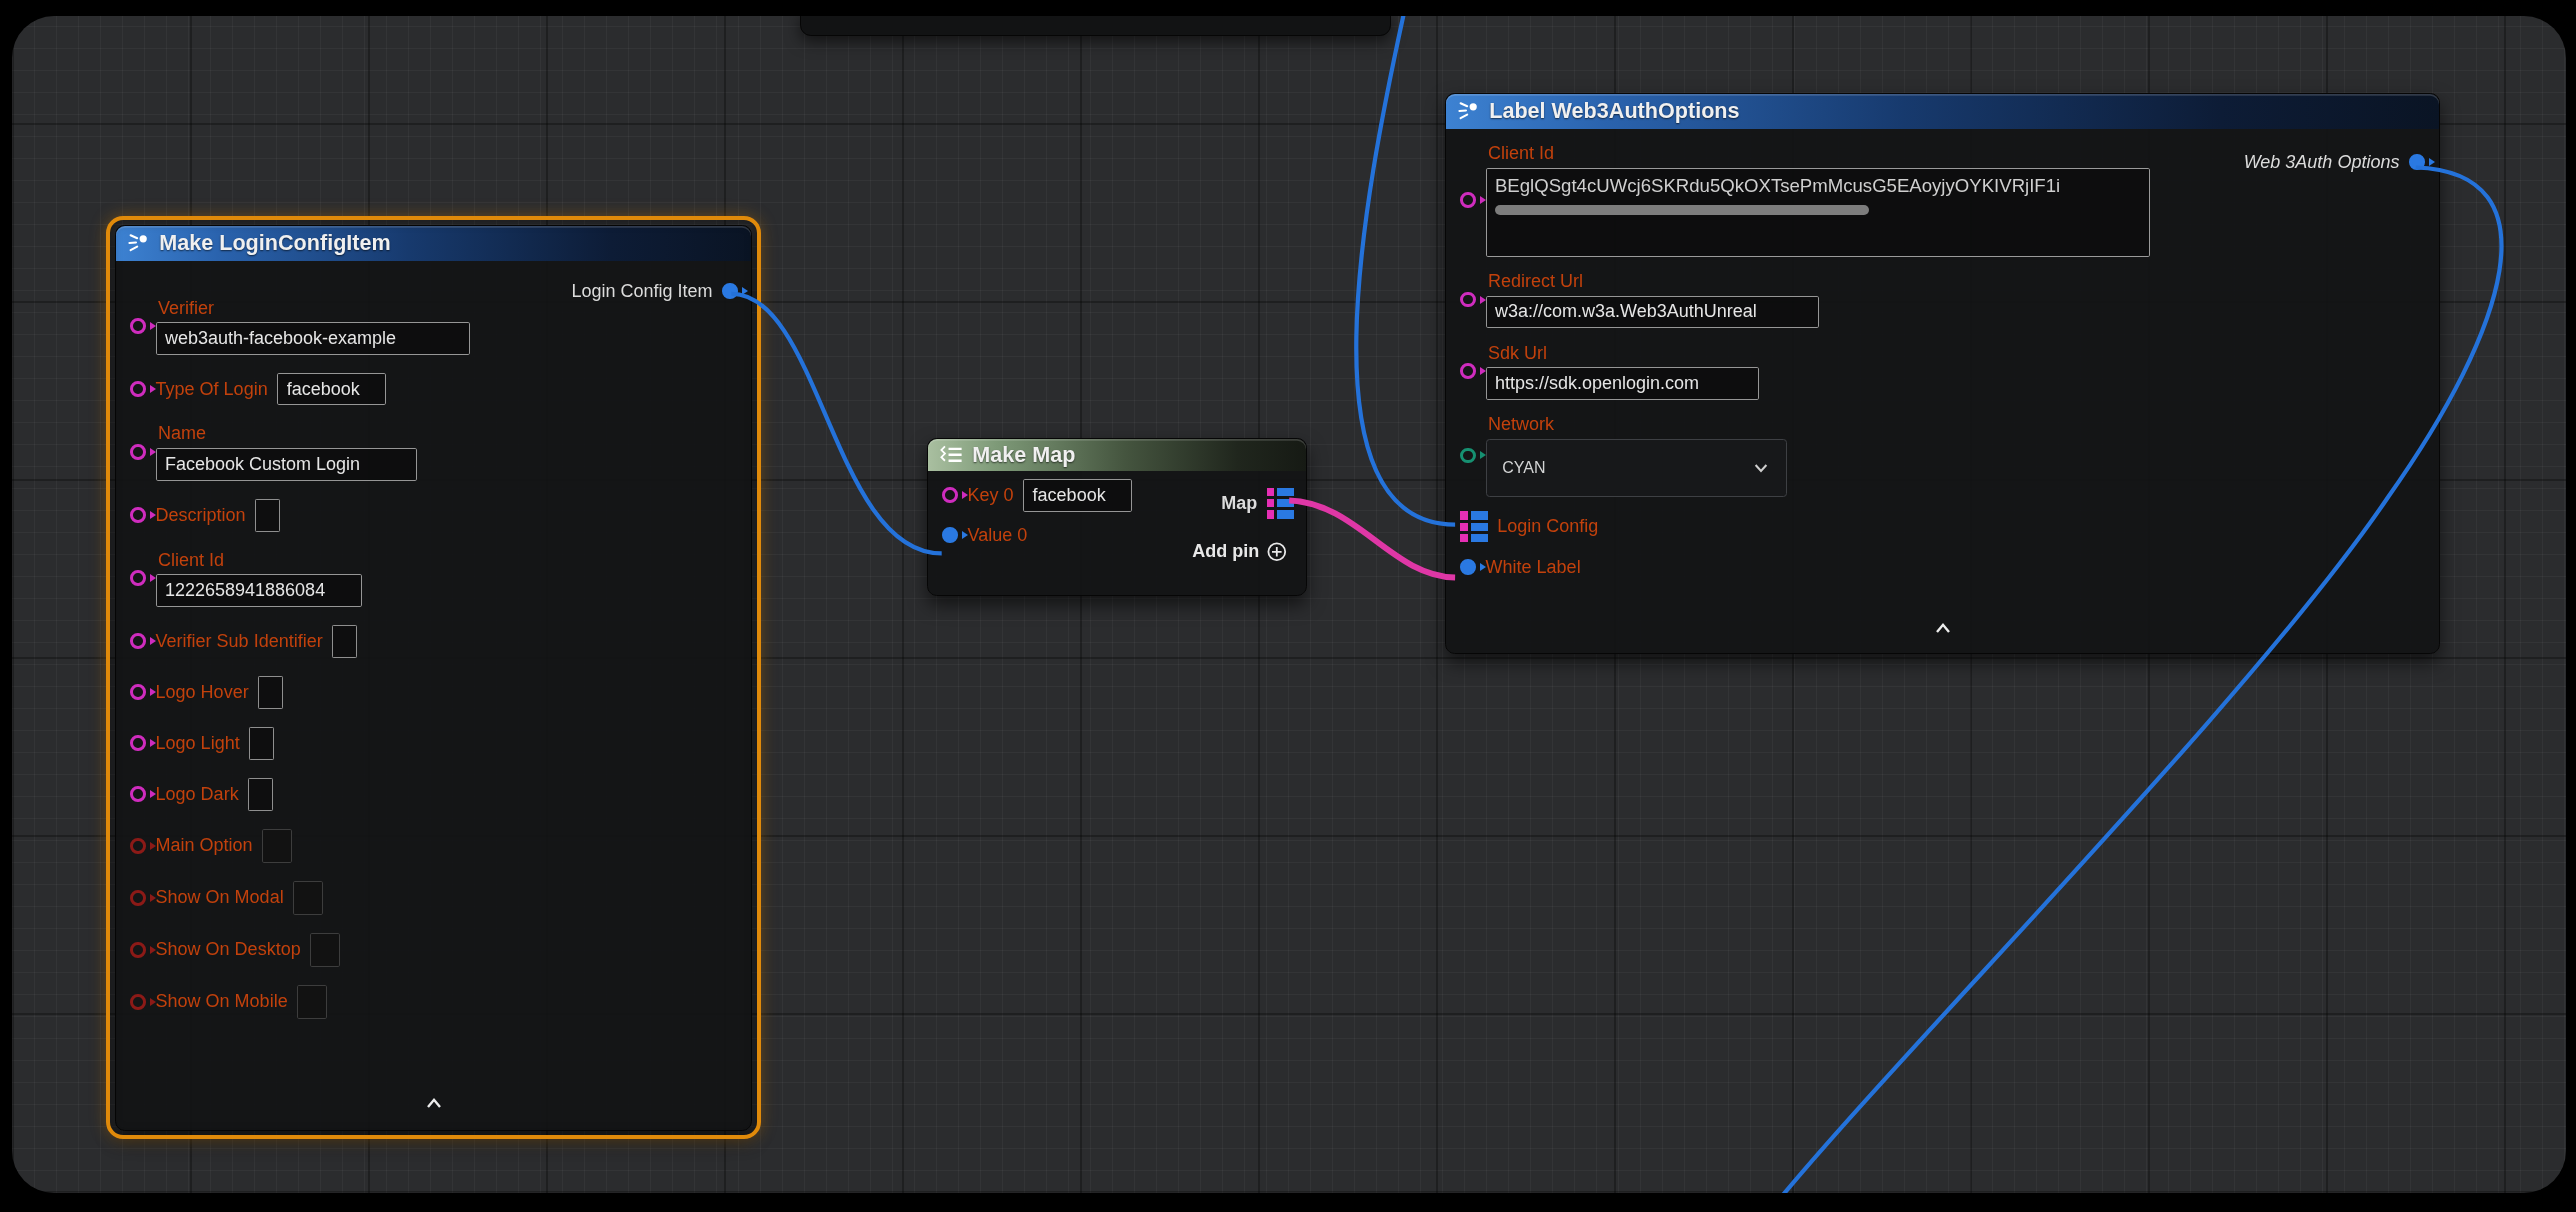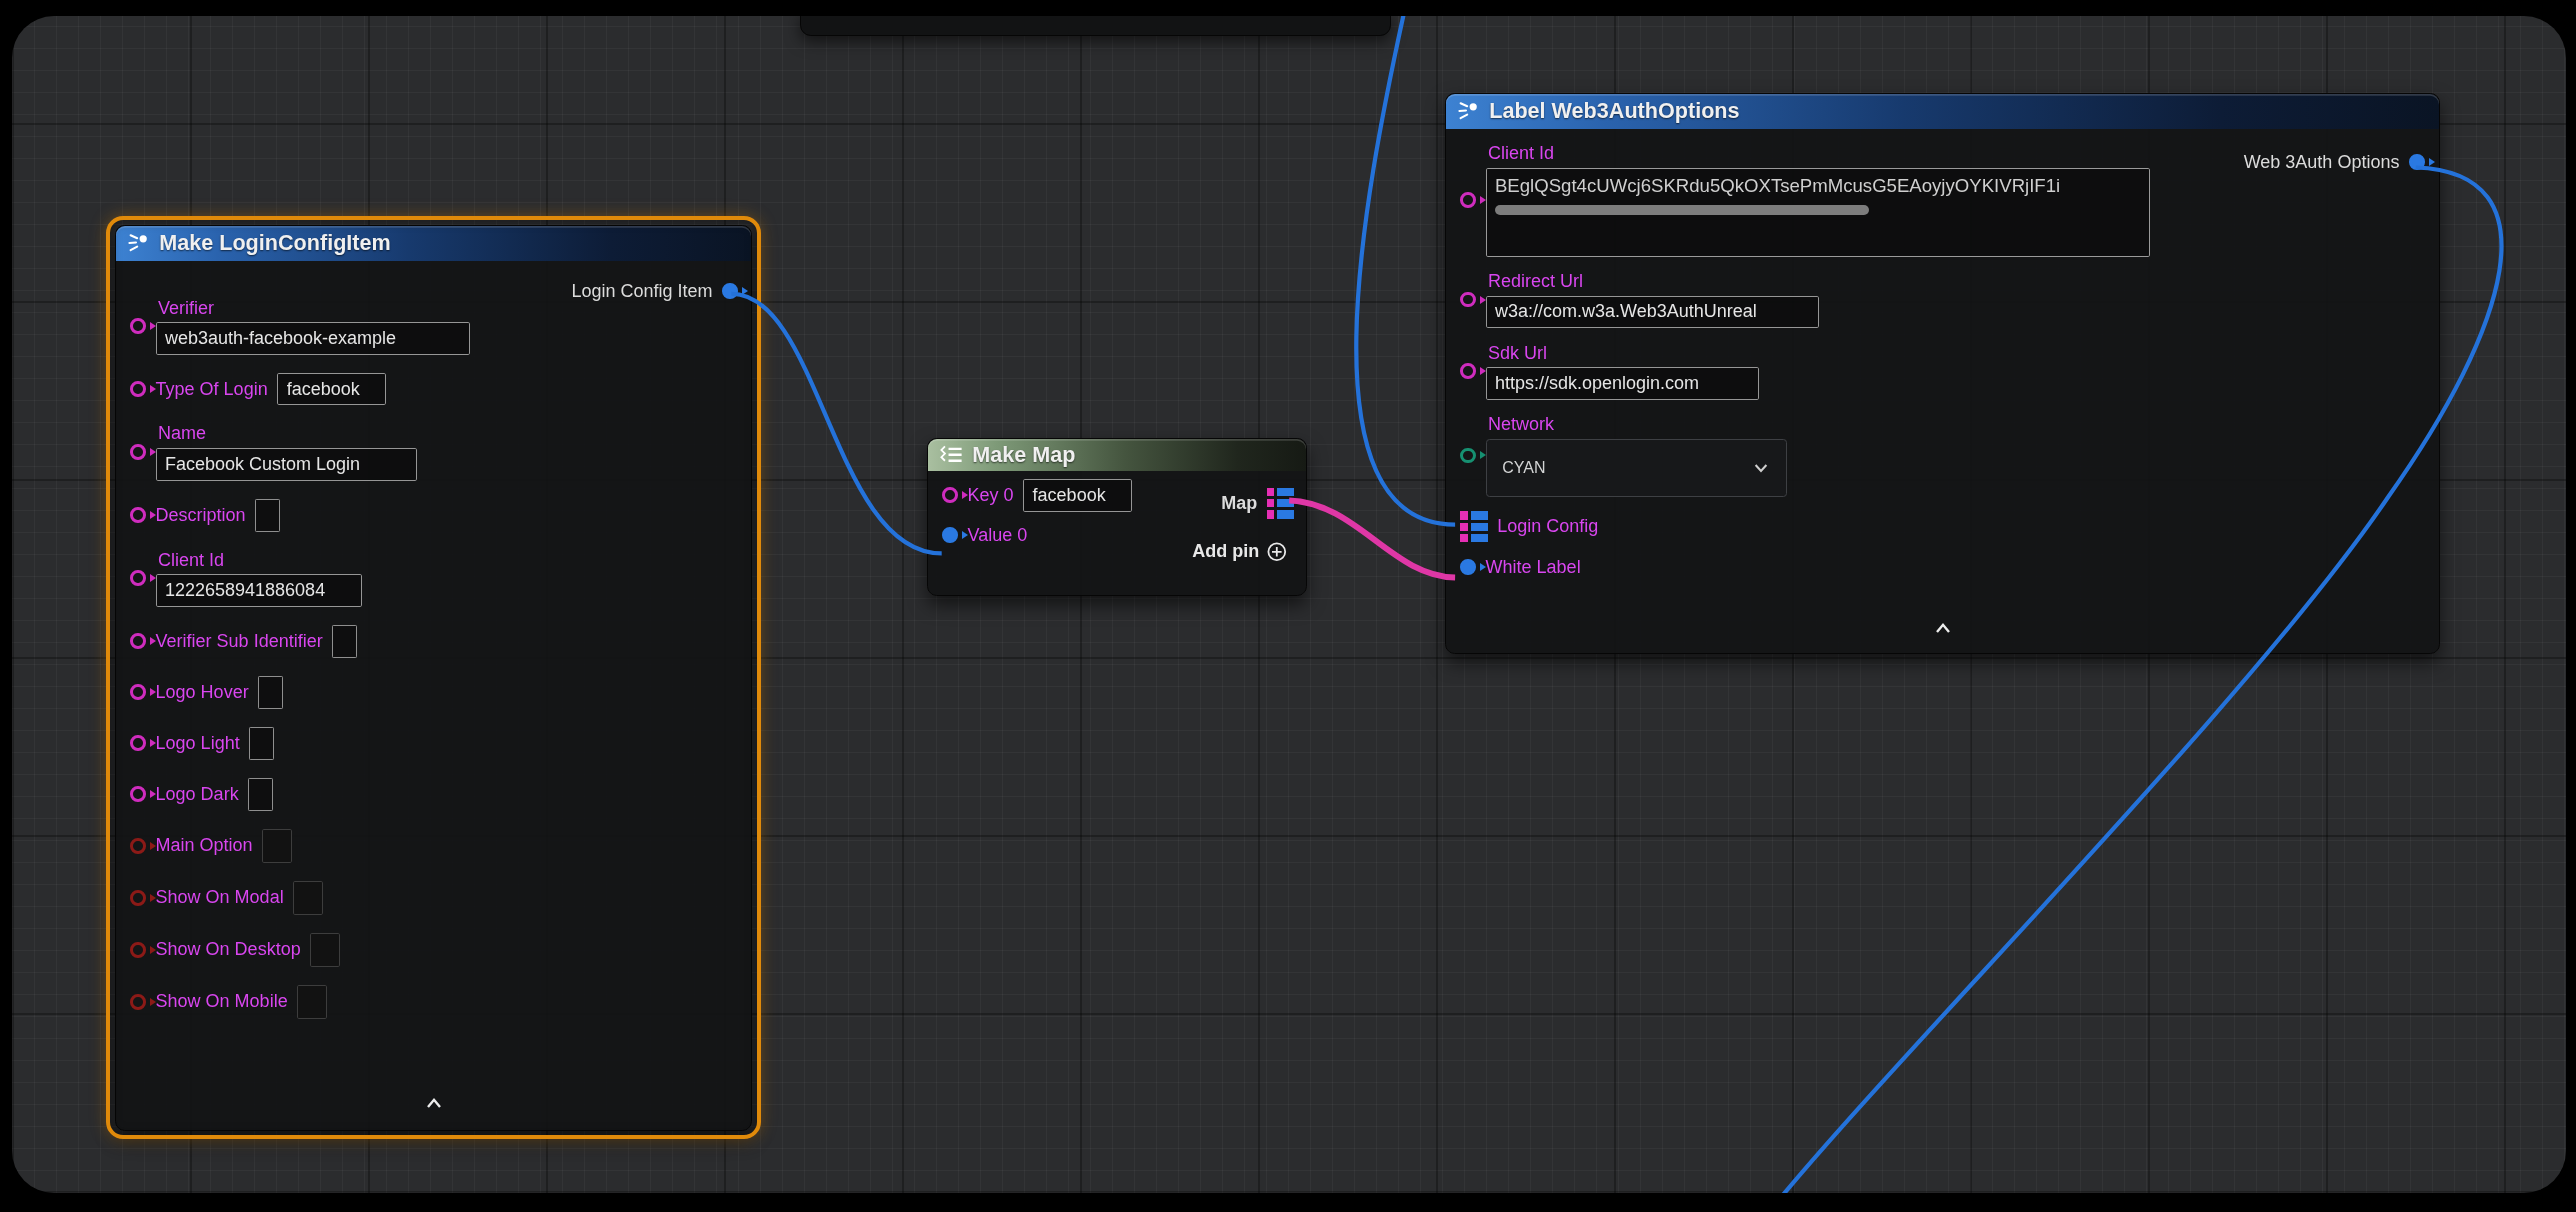--- a/index.html
+++ b/index.html
@@ -36,21 +36,21 @@
   .pin.str{--c:#cf2cbe;}
   .pin.bool{--c:#8c1a17;}
   .pin.enum{--c:#169071;}
   .pin.obj{--c:#2a79e2;}
   .mappin{display:flex;flex-direction:column;gap:3px;flex:0 0 auto;}
   .mappin .mrow{display:flex;gap:3px;}
   .mappin .k{width:7.2px;height:8.4px;background:#e62fb4;}
   .mappin .v{width:17px;height:8.4px;background:#2a79e2;}
   
   .row{display:flex;align-items:center;gap:9.6px;padding:0 14.4px;}
-  .plabel{color:#d946ef;font-size:18px;white-space:nowrap;}
+  .plabel{color:#c2410c;font-size:18px;white-space:nowrap;}
   .stack{display:flex;flex-direction:column;gap:3.6px;}
   .stack .plabel{margin-left:2.4px;}
   .field{background:rgba(5,5,5,0.45);border:1.2px solid #969696;border-radius:1.8px;color:#e6e6e6;
          font-size:18px;padding:4.8px 8.4px;white-space:nowrap;overflow:hidden;}
   .emptyfield{width:23px;height:31px;background:rgba(5,5,5,0.4);border:1.2px solid #8f8f8f;border-radius:1.2px;}
   .checkbox{width:28px;height:32px;background:#121212;border:1.2px solid #3d3d3d;border-radius:1.8px;}
   .outrow{position:absolute;display:flex;align-items:center;gap:9.6px;}
   .outlabel{color:#dcdcdc;font-size:18px;white-space:nowrap;}
   .collapse{position:absolute;left:50%;transform:translateX(-50%);width:26.5px;height:18px;cursor:pointer;}
   
@@ -239,21 +239,21 @@
 
     <div class="node" style="left:1433px;top:77px;width:993px;height:559px;">
       <div class="header blue">
         <svg width="24" height="24" viewBox="0 0 40 40">
           <circle cx="27" cy="13" r="6" fill="#fff"></circle>
           <path d="M6 7 L17 12 M4 20 L15 19 M6 32 L17 26" stroke="#fff" stroke-width="3.4" fill="none" stroke-linecap="round"></path>
         </svg>
         <span class="title">Label Web3AuthOptions</span>
       </div>
 
-      <div class="outrow" style="top:58px;right:14.4px;">
+      <div class="outrow" style="top:58px;right:14.4px;font-style:italic;">
         <span class="outlabel">Web 3Auth Options</span>
         <span class="pin solid obj"></span>
       </div>
 
       <div class="body" style="padding-top:14.4px;gap:14.4px;">
 
         <div class="row">
           <span class="pin hollow str"></span>
           <div class="stack">
             <span class="plabel">Client Id</span>

